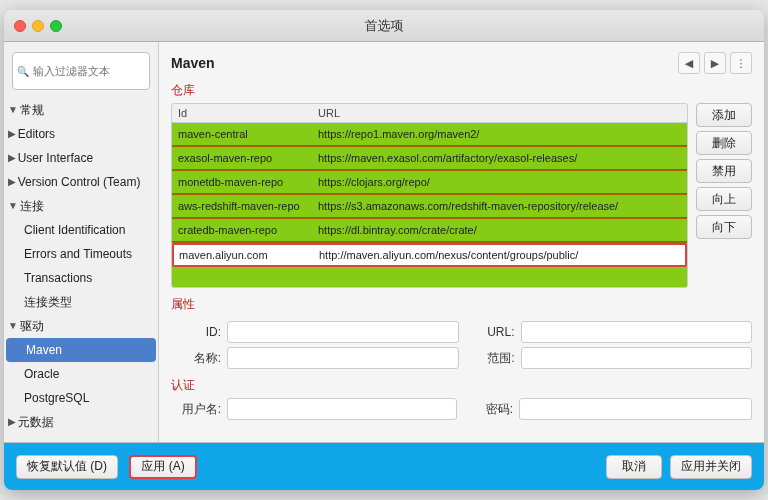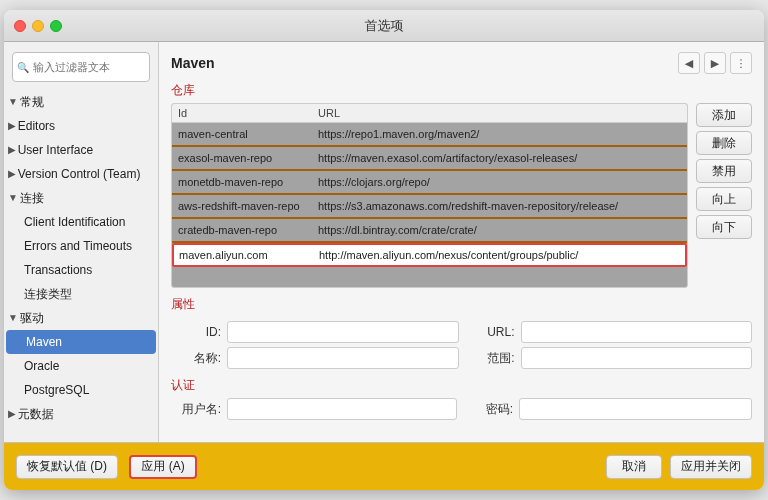--- a/index.html
+++ b/index.html
@@ -68,21 +68,21 @@
       flex-direction: column;
       overflow-y: auto;
       flex-shrink: 0;
     }
     .search-box {
       margin: 4px 8px 8px;
       position: relative;
     }
     .search-input {
       width: 100%;
-      height: 30px;
+      height: 38px;
       border: 1px solid #c0c0c0;
       border-radius: 4px;
       padding: 2px 6px 2px 20px;
       font-size: 11px;
       background: white;
       outline: none;
     }
     .search-icon-inner {
       position: absolute;
       left: 5px;
@@ -155,21 +155,21 @@
     }
     .section-label {
       font-size: 12px;
       color: #b91c1c;
       margin-bottom: 4px;
       font-weight: normal;
     }
     .table-container {
       border: 1px solid #ccc;
       border-radius: 3px;
-      background: #a3a3a3;
+      background: #84cc16;
       height: 185px;
       overflow-y: auto;
       margin-bottom: 8px;
       flex-shrink: 0;
     }
     .table-header {
       display: grid;
       grid-template-columns: 140px 1fr;
       background: #f0f0f0;
       border-bottom: 1px solid #ccc;
@@ -257,21 +257,21 @@
     .auth-section {
       margin-top: 8px;
     }
     .auth-grid {
       display: grid;
       grid-template-columns: 50px 230px 50px 1fr;
       gap: 4px 6px;
     }
     .bottom-bar {
       height: 48px;
-      background: #eab308;
+      background: #0ea5e9;
       border-top: 1px solid #c0c0c0;
       display: flex;
       align-items: center;
       justify-content: flex-end;
       padding: 0 12px;
       gap: 8px;
       flex-shrink: 0;
     }
     .bottom-bar-left {
       flex: 1;

